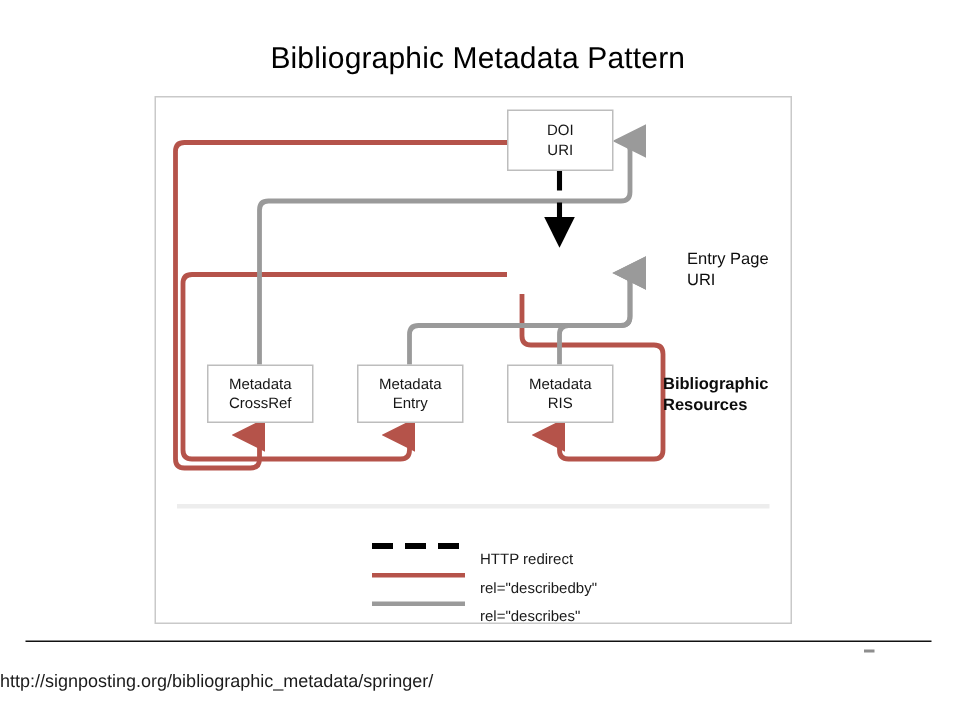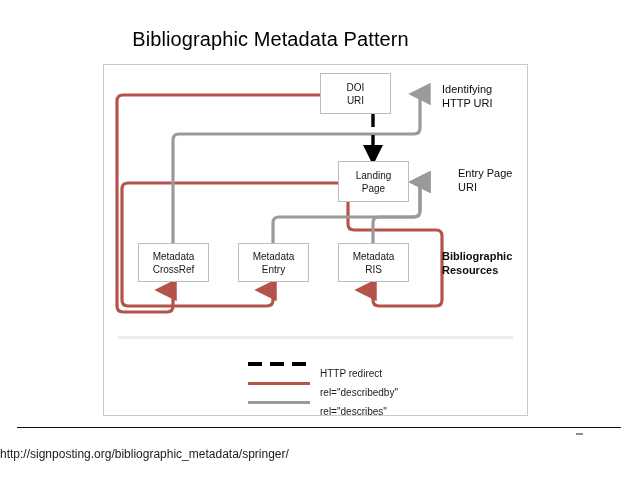--- a/index.html
+++ b/index.html
@@ -22,20 +22,21 @@
   }
   .slide-title {
     position: absolute;
     left: 0;
     top: 28px;
     width: 541px;
     text-align: center;
     font-size: 20px;
     color: #000000;
     letter-spacing: 0.1px;
+    padding-left: 48px;
   }
   .diagram-frame {
     position: absolute;
     left: 103px;
     top: 64px;
     width: 425px;
     height: 352px;
     border: 1px solid #c9c9c9;
     background: #ffffff;
     box-sizing: border-box;
@@ -177,49 +178,41 @@
 
     <path d="M 273 244 L 273 223 Q 273 217 279 217 L 414 217 Q 420 217 420 211
              L 420 188 Q 420 182 414 182 L 412 182" fill="none" stroke="#9a9a9a" stroke-width="3.2" stroke-linecap="butt" marker-end="url(#arrow-gray)"></path>
 
     <path d="M 373 244 L 373 223 Q 373 217 379 217 L 414 217 Q 420 217 420 211
              L 420 188 Q 420 182 414 182 L 412 182" fill="none" stroke="#9a9a9a" stroke-width="3.2" stroke-linecap="butt" marker-end="url(#arrow-gray)"></path>
 
     <path d="M 373 114 L 373 160" fill="none" stroke="#000000" stroke-width="3.4" stroke-dasharray="13 8" marker-end="url(#arrow-black)"></path>
   </svg>
 
-  <div class="node-box" style="left:320px; top:73px; width:71px; height:41px;">
+  <div class="node-box" style="left:338px; top:73px; width:71px; height:41px;">
     <span>DOI</span>
     <span>URI</span>
   </div>
 
-  <div class="node-box" style="left:338px; top:161px; width:71px; height:41px;">
-    <span>Landing</span>
-    <span>Page</span>
-  </div>
 
   <div class="node-box" style="left:138px; top:243px; width:71px; height:39px;">
     <span>Metadata</span>
     <span>CrossRef</span>
   </div>
 
   <div class="node-box" style="left:238px; top:243px; width:71px; height:39px;">
     <span>Metadata</span>
     <span>Entry</span>
   </div>
 
   <div class="node-box" style="left:338px; top:243px; width:71px; height:39px;">
     <span>Metadata</span>
     <span>RIS</span>
   </div>
 
-  <div class="side-label" style="left:442px; top:82px;">
-    <div>Identifying</div>
-    <div>HTTP URI</div>
-  </div>
 
   <div class="side-label" style="left:442px; top:166px;margin-left:16px;">
     <div>Entry Page</div>
     <div>URI</div>
   </div>
 
   <div class="side-label" style="left:442px; top:249px;font-weight:bold;">
     <div>Bibliographic</div>
     <div>Resources</div>
   </div>

